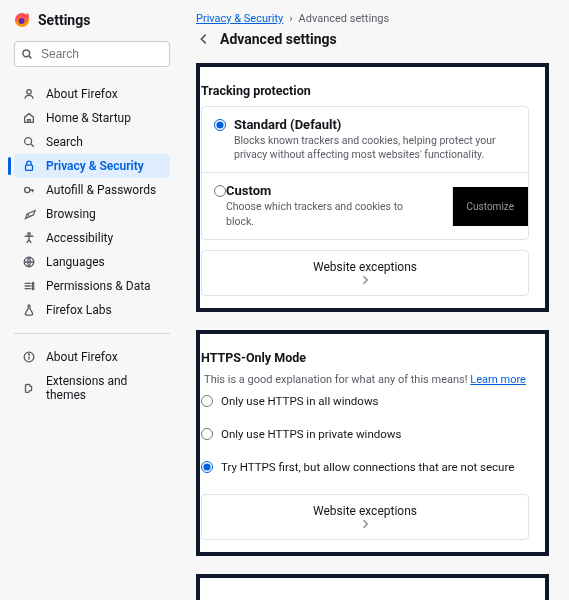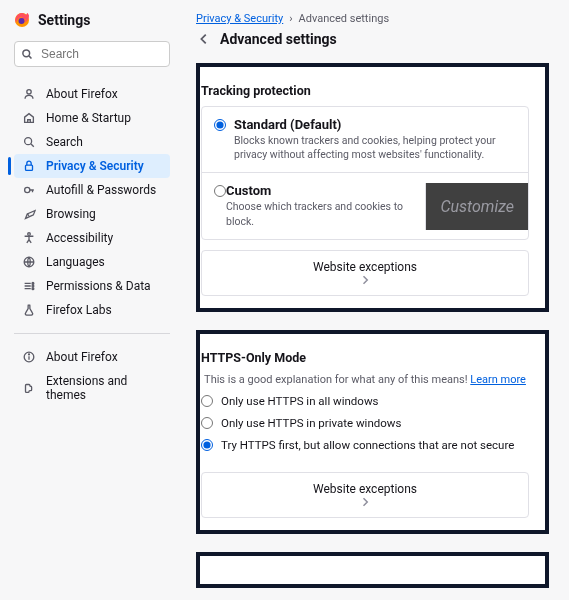--- a/index.html
+++ b/index.html
@@ -191,25 +191,24 @@
   }
   .rb-item.custom-row .custom-left {
     display: flex;
     gap: 0;
     padding: 10px 12px;
     flex: 1;
   }
   .customize-btn {
     border-left: 1px solid #e0e0e6;
     padding: 14px 14px;
-    font-size: 16px;
+    font-size: 10px;
     color: #9a9aa2;
-    background: #404040;
+    background: #000000;
     cursor: default;
-    font-style: italic;
   }
 
   .row-link {
     border: 1px solid #e0e0e6;
     border-radius: 4px;
     padding: 9px 12px;
     display: flex;
     align-items: center;
     justify-content: space-between;
     font-size: 12px;
@@ -217,21 +216,21 @@
     cursor: pointer;
     background: #fff;
     flex-direction: column;
   }
   .row-link .chev { color: #8f8f9d; }
 
   
   .radio-list {
     display: flex;
     flex-direction: column;
-    gap: 8px;
+    gap: 19px;
     margin-bottom: 20px;
   }
   .radio-line {
     display: flex;
     align-items: center;
     gap: 8px;
     font-size: 11.5px;
     cursor: pointer;
   }
   input[type="radio"] {

